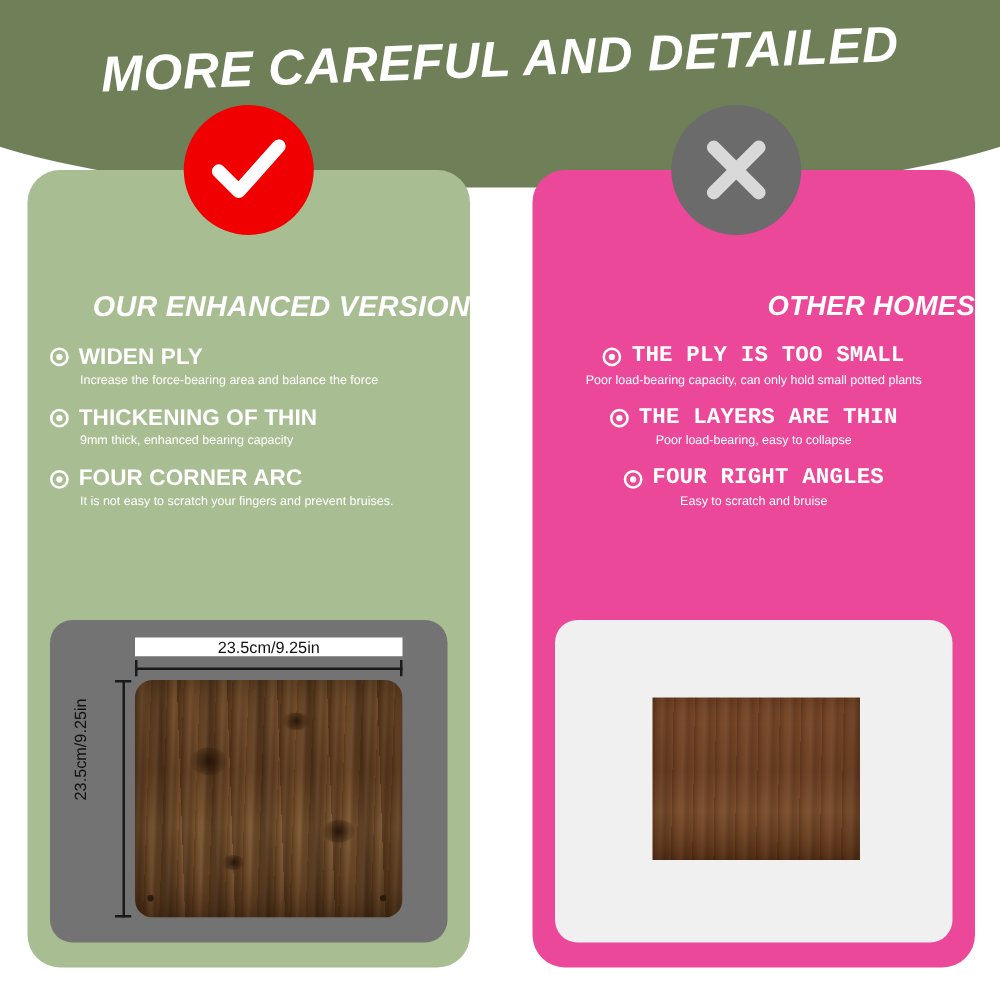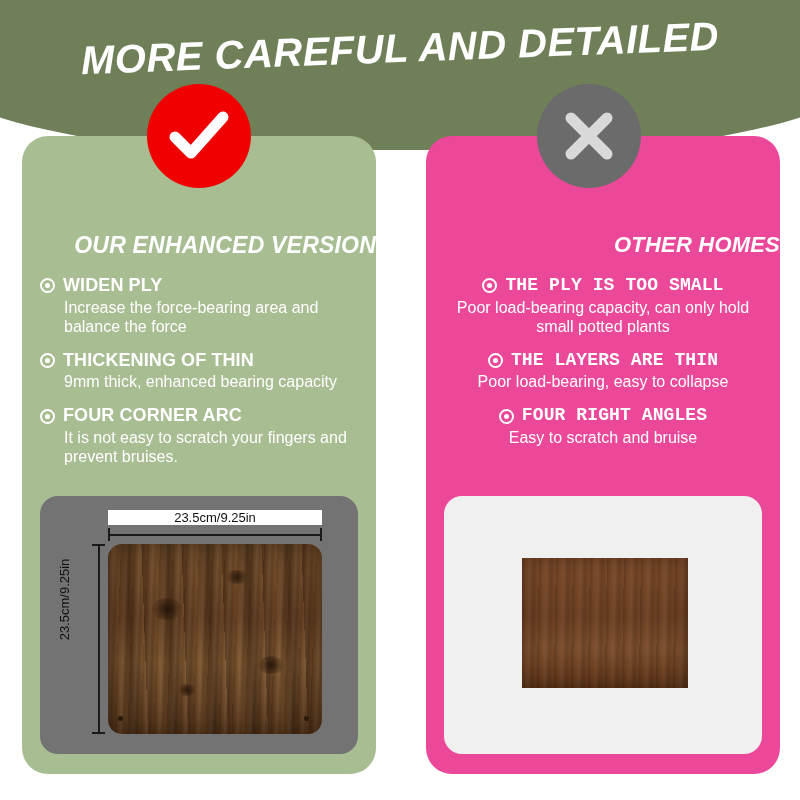--- a/index.html
+++ b/index.html
@@ -113,21 +113,21 @@
   .bullet-icon::after {
     content: "";
     position: absolute;
     left: 3px; top: 3px;
     width: 5px; height: 5px;
     background: #ffffff;
     border-radius: 50%;
   }
   .feature-desc {
     color: #ffffff;
-    font-size: 16px;
+    font-size: 10px;
     line-height: 1.18;
     margin-top: 3px;
   }
   .panel.left .feature-desc  { padding-left: 24px; }
   .panel.right .features { text-align: center; }
   .panel.right .feature-head { justify-content: center; font-family: Liberation Mono, monospace; }
   .panel.right .feature-desc { padding: 0 6px; }
 
   
   .photo-card {

